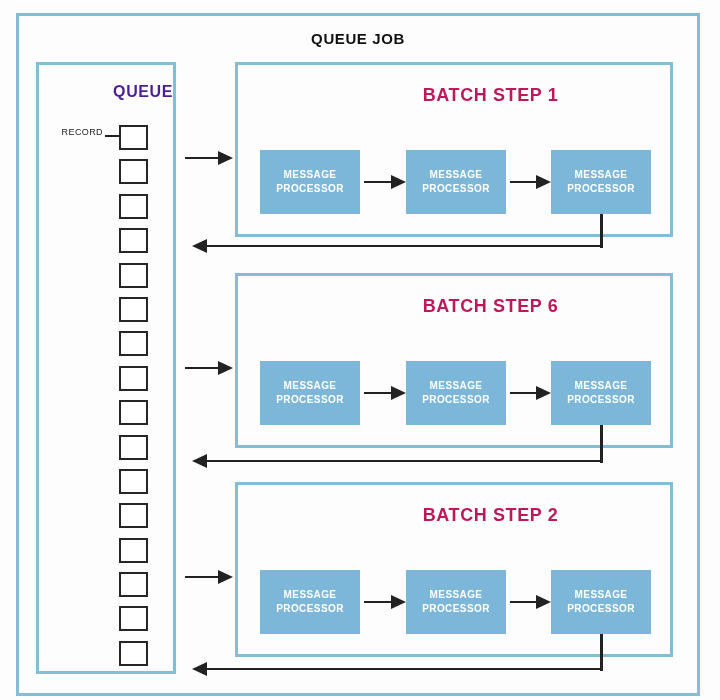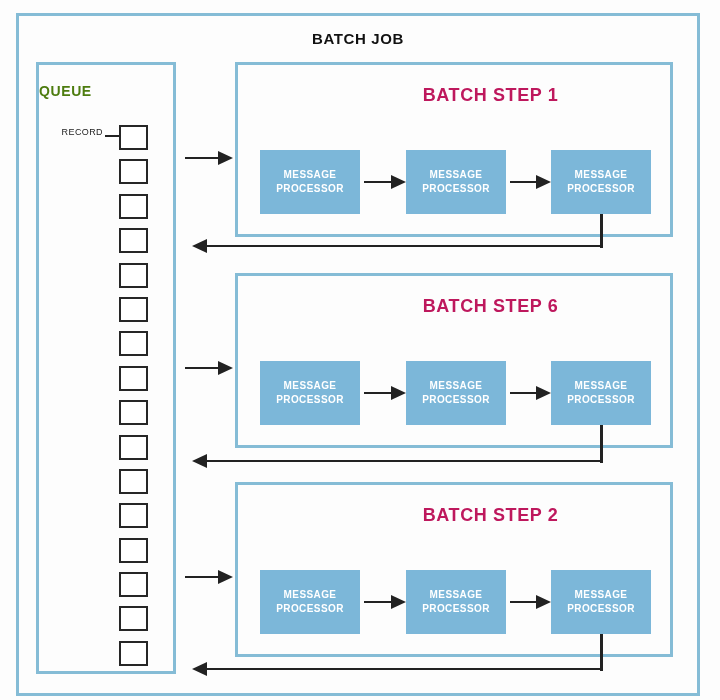--- a/index.html
+++ b/index.html
@@ -22,22 +22,22 @@
   .batch-job-title{
     position:absolute;left:16px;top:30px;width:684px;
     text-align:center;font-size:15px;font-weight:bold;color:#111;
     letter-spacing:.6px;
   }
   .queue-box{
     position:absolute;left:36px;top:62px;width:140px;height:612px;
     border:3px solid var(--border-blue);
   }
   .queue-title{
-    position:absolute;left:0;top:18px;width:134px;text-align:left;
-    font-size:14px;font-weight:bold;color:#4d7c0f;letter-spacing:.6px;
+    position:absolute;left:0;top:18px;width:134px;text-align:right;
+    font-size:16px;font-weight:bold;color:#4c1d95;letter-spacing:.6px;
   }
   .record-label{
     position:absolute;left:10px;top:62px;width:54px;
     font-size:9px;font-weight:normal;color:#222;letter-spacing:.4px;
     text-align:right;
   }
   .record-pointer{
     position:absolute;left:66px;top:70px;width:14px;height:2px;
     background:var(--line-black);
   }
@@ -107,21 +107,21 @@
   .return-2{left:192px;top:454px;width:411px;}
   .return-3{left:192px;top:662px;width:411px;}
 </style>
 </head>
 <body>
 
 <div class="canvas">
 
   <div class="outer-box"></div>
 
-  <div class="batch-job-title">BATCH JOB</div>
+  <div class="batch-job-title">QUEUE JOB</div>
 
   <div class="queue-box">
     <div class="queue-title">QUEUE</div>
     <div class="record-label">RECORD</div>
     <div class="record-pointer"></div>
     <div class="queue-records">
         <div class="record-square"></div>
         <div class="record-square"></div>
         <div class="record-square"></div>
         <div class="record-square"></div>

